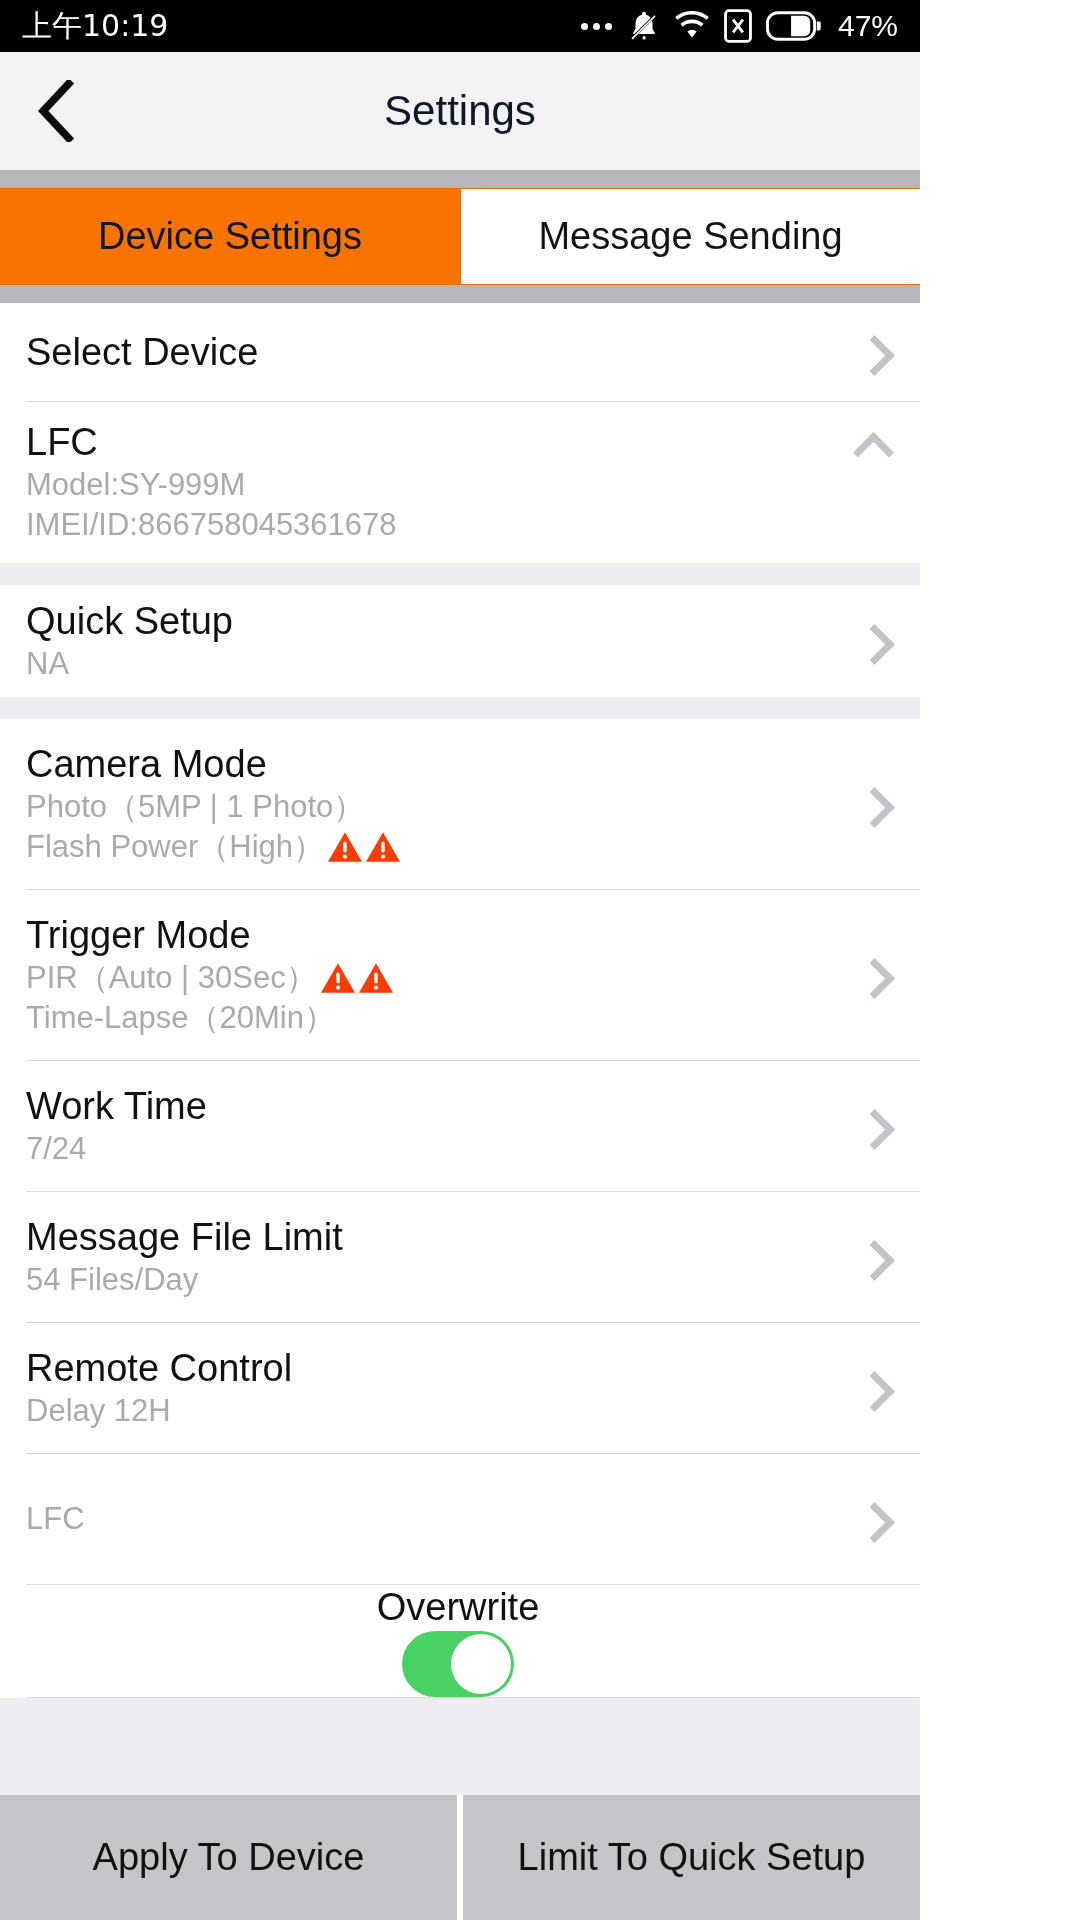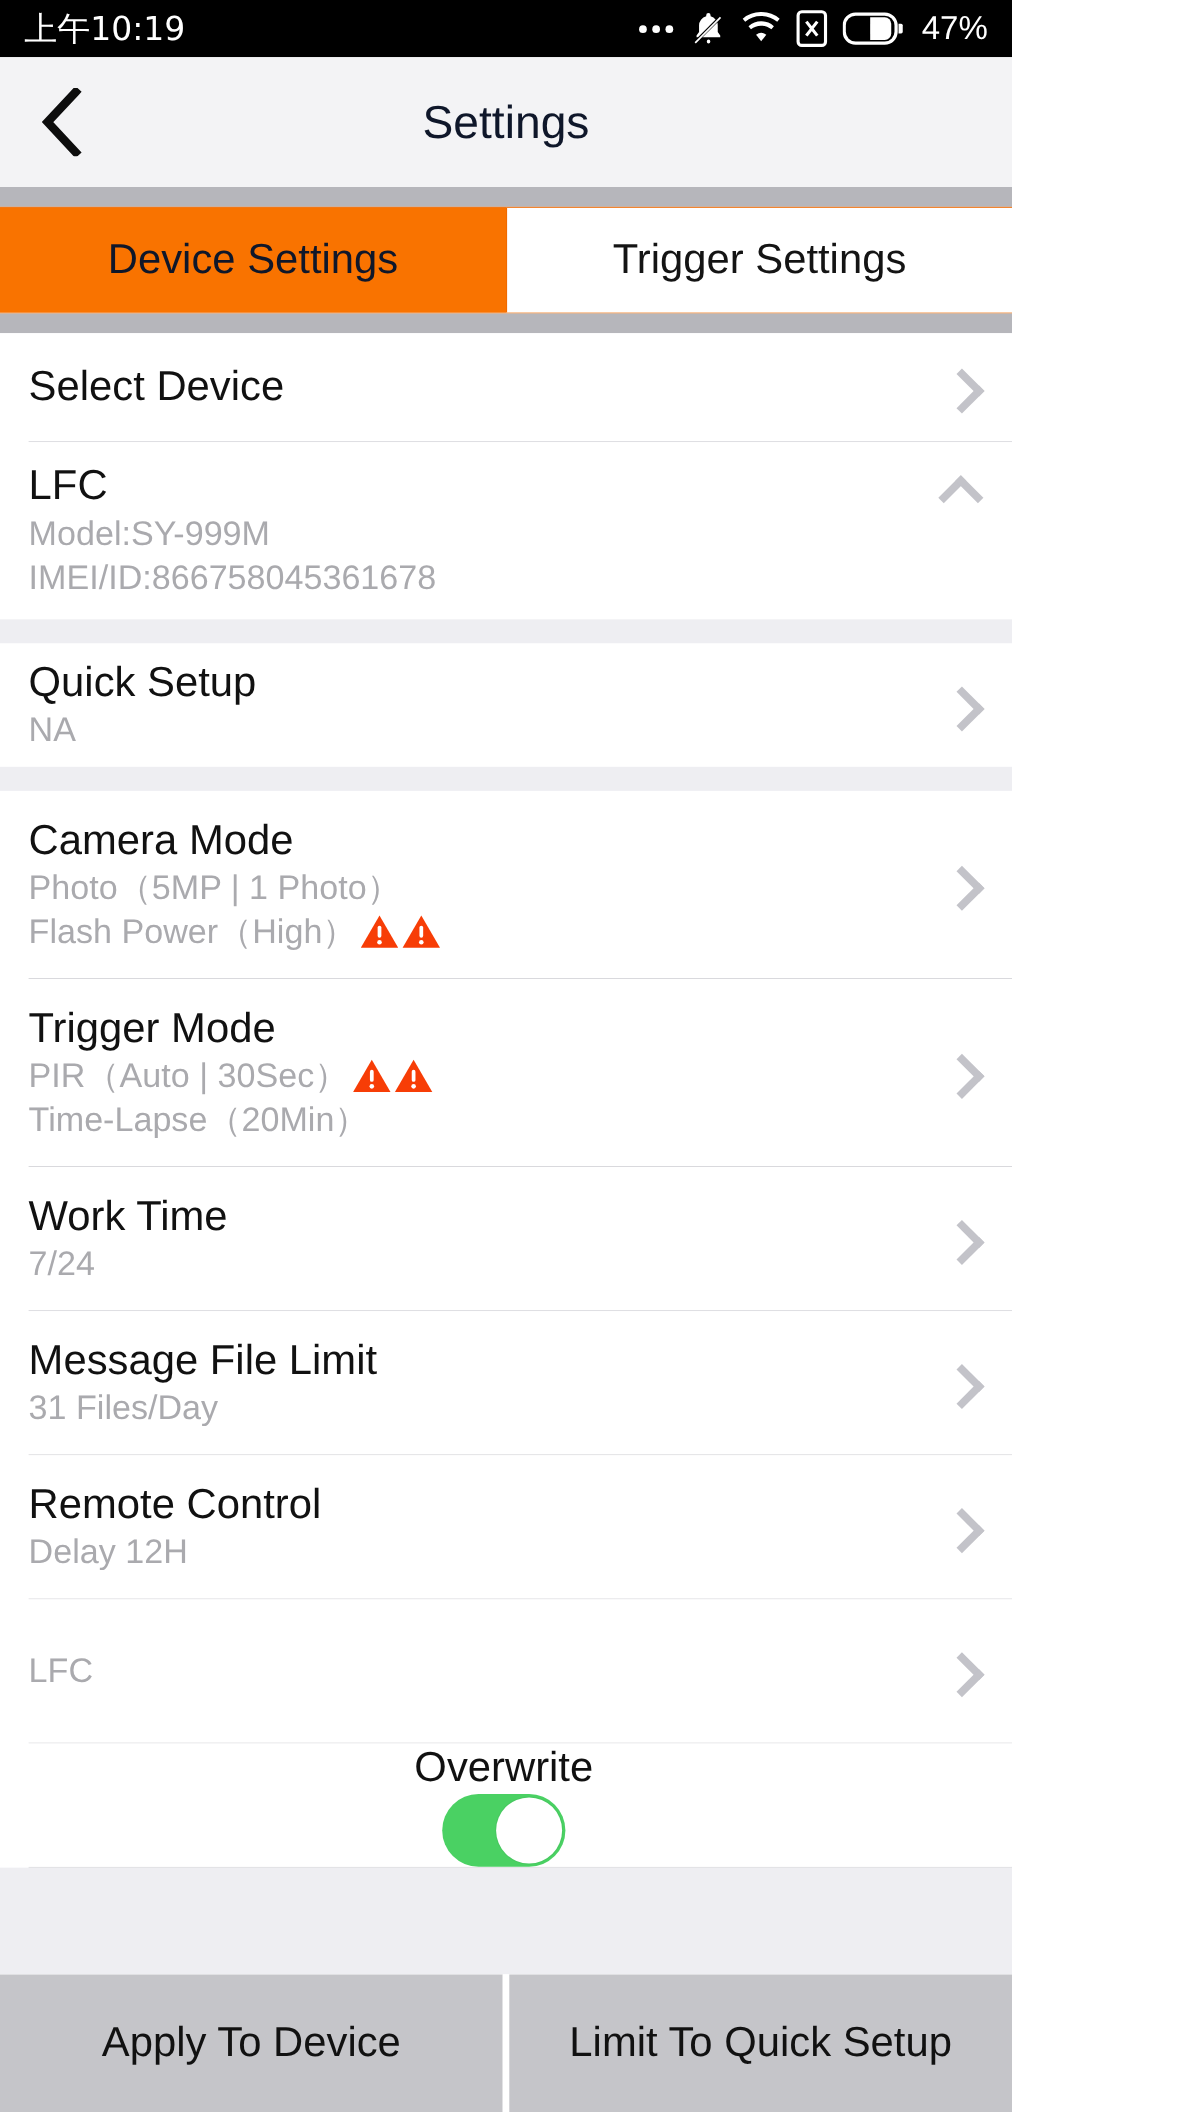--- a/index.html
+++ b/index.html
@@ -192,21 +192,21 @@
         <path d="M19 2 L5 17 L19 32" fill="none" stroke="#0d0d0d" stroke-width="4.2" stroke-linecap="square" stroke-linejoin="miter"></path>
       </svg>
     </div>
     <div class="nav-title">Settings</div>
   </div>
 
   <div class="tabs-wrap">
     <div class="tab-gap-top"></div>
     <div class="tabs">
       <div class="tab active">Device Settings</div>
-      <div class="tab inactive">Trigger Settings</div>
+      <div class="tab inactive">Message Sending</div>
     </div>
     <div class="tab-gap-bottom"></div>
   </div>
 
   <div class="content">
 
     <div class="group">
       <div class="row row-select">
         <div class="texts">
           <div class="row-title">Select Device</div>
@@ -294,21 +294,21 @@
           <div class="row-title">Work Time</div>
           <div class="row-sub">7/24</div>
         </div>
         <span class="chev"></span>
       </div>
       <div class="sep"></div>
 
       <div class="row row-two">
         <div class="texts">
           <div class="row-title">Message File Limit</div>
-          <div class="row-sub">31 Files/Day</div>
+          <div class="row-sub">54 Files/Day</div>
         </div>
         <span class="chev"></span>
       </div>
       <div class="sep"></div>
 
       <div class="row row-two">
         <div class="texts">
           <div class="row-title">Remote Control</div>
           <div class="row-sub">Delay 12H</div>
         </div>

